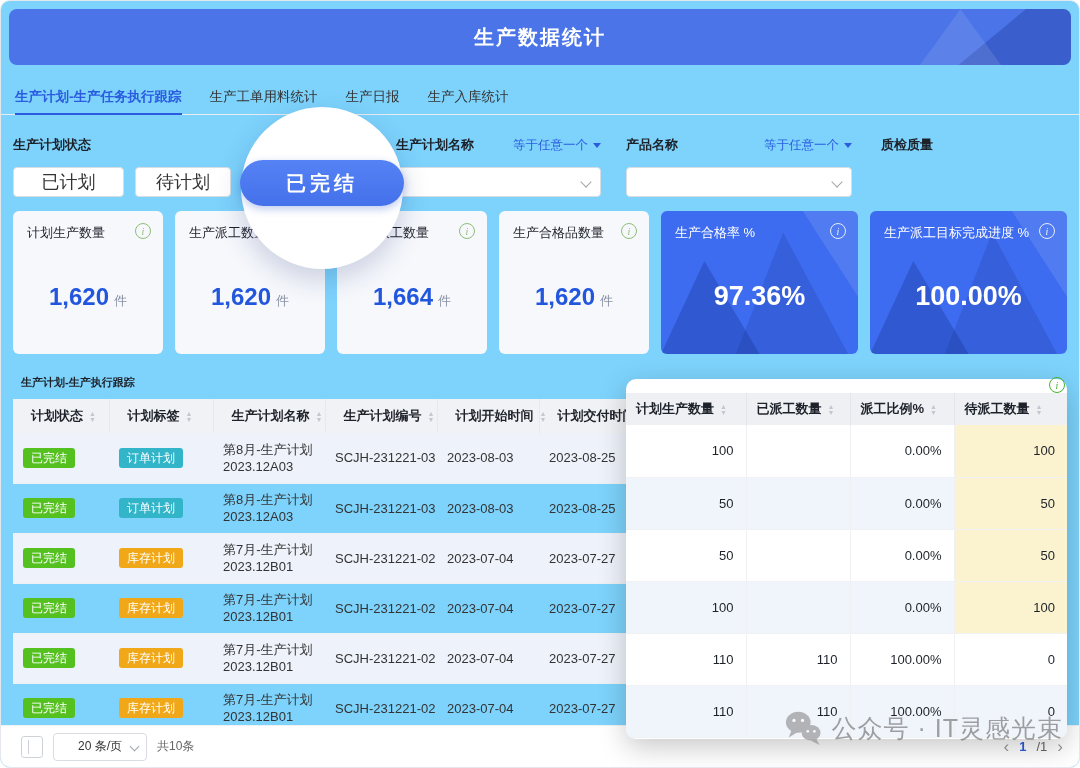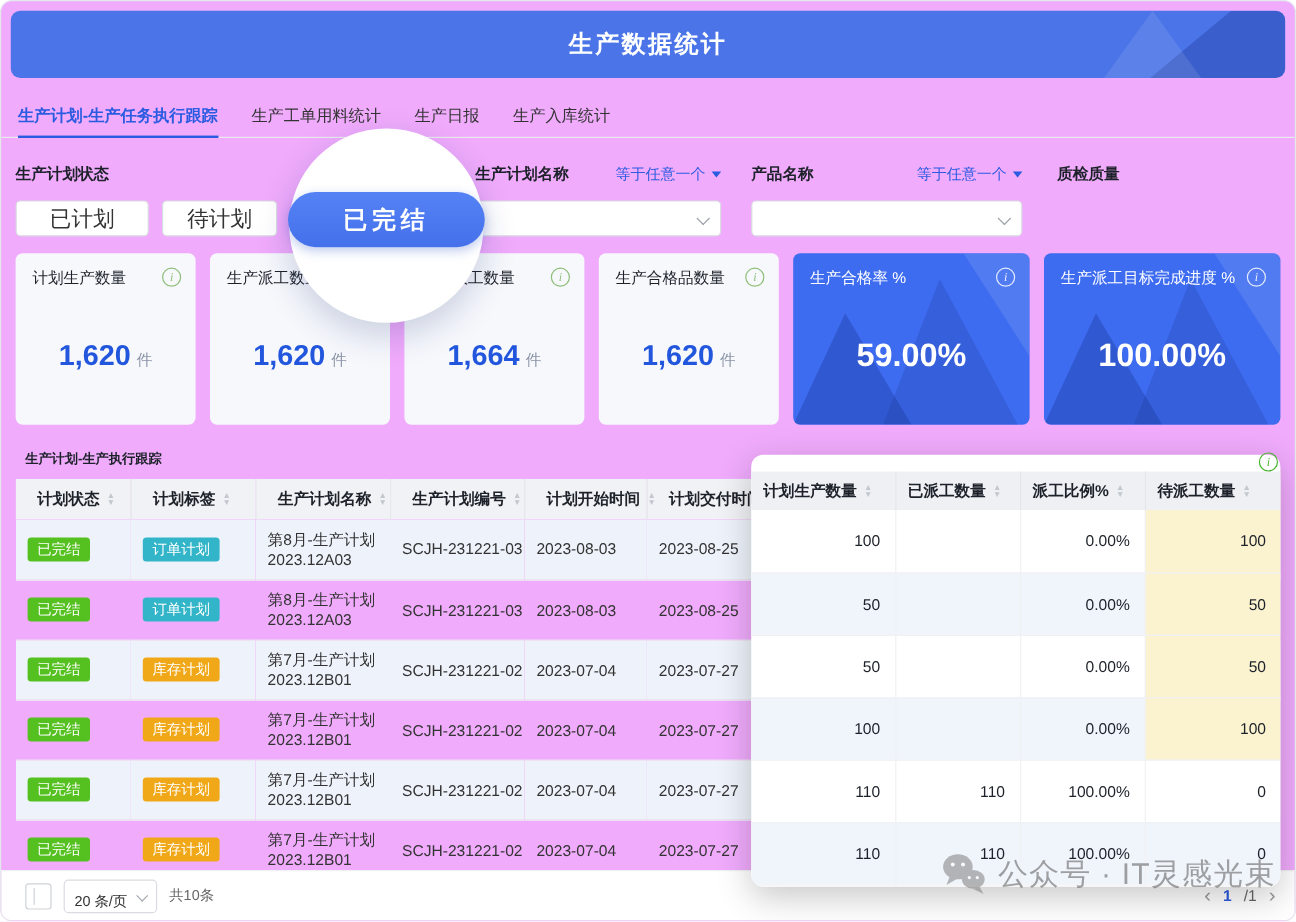--- a/index.html
+++ b/index.html
@@ -1,16 +1,16 @@
 <!DOCTYPE html>
 <html><head>
 <meta charset="utf-8">
 <style>
   html,body{margin:0;padding:0;background:#fff;}
-  .page{position:relative;width:1080px;height:768px;background:#f0abfc;border:1px solid #e4e7ec;border-radius:10px;overflow:hidden;
+  .page{position:relative;width:1080px;height:768px;background:#7dd3fc;border:1px solid #e4e7ec;border-radius:10px;overflow:hidden;
         font-family:"Liberation Sans","DejaVu Sans",sans-serif;box-sizing:border-box;}
 
   
   .app-header{position:absolute;left:8px;top:8px;right:8px;height:56px;border-radius:8px;background:#4a74e8;overflow:hidden;}
   .hdr-deco{position:absolute;top:0;bottom:0;pointer-events:none;}
   .hdr-deco.d1{right:0;width:150px;background:rgba(18,40,130,0.28);clip-path:polygon(100% 0,100% 100%,25% 100%,70% 0);}
   .hdr-deco.d2{right:70px;width:90px;background:rgba(255,255,255,0.10);clip-path:polygon(55% 0,100% 100%,10% 100%);}
   .hdr-title{margin:0;line-height:56px;text-align:center;font-size:20px;font-weight:700;color:#fff;letter-spacing:2px;}
 
   
@@ -90,22 +90,22 @@
   .ogrid td:last-child{border-right:none;}
   .ogrid tbody tr:nth-child(even){background:#f0f4fb;}
   .ogrid td.hl{background:#fbf3cf;}
 
   
   .footer{position:absolute;left:0;right:0;bottom:0;height:42px;background:#fff;border-top:1px solid #f0f1f3;z-index:20;
           display:flex;align-items:center;justify-content:space-between;padding:0 16px 0 20px;box-sizing:border-box;}
   .foot-left{display:flex;align-items:center;gap:10px;}
   .col-icon{width:20px;height:20px;border:1px solid #cfd3d8;border-radius:3px;position:relative;cursor:pointer;}
   .col-icon::before{content:"";position:absolute;left:6px;top:3px;bottom:3px;border-left:1px solid #cfd3d8;}
-  .psize{height:26px;border:1px solid #d9dce1;border-radius:4px;font-size:12px;color:#333;display:flex;align-items:flex-end;
-         padding:0 24px 0 8px;position:relative;cursor:pointer;white-space:nowrap;}
+  .psize{height:26px;border:1px solid #d9dce1;border-radius:4px;font-size:12px;color:#333;display:flex;align-items:center;
+         padding:0 24px 0 24px;position:relative;cursor:pointer;white-space:nowrap;}
   .psize .chevron{right:8px;top:9px;width:6px;height:6px;}
   .ptotal{font-size:12px;color:#666;}
   .foot-right{display:flex;align-items:center;gap:10px;font-size:13px;color:#666;}
   .pg-prev::before{content:"‹";font-size:17px;color:#999;cursor:pointer;}
   .pg-next::before{content:"›";font-size:17px;color:#999;cursor:pointer;}
   .pg-num{color:#2a5be0;font-weight:700;cursor:pointer;}
   .pg-of{color:#666;}
 
   
   .spot-circle{position:absolute;left:240px;top:106px;width:162px;height:162px;border-radius:50%;background:#fff;
@@ -197,21 +197,21 @@
       <span class="card-label">生产合格品数量</span>
       <span class="info-icon"></span>
       <div class="card-value"><span class="num-big">1,620</span><span class="unit">件</span></div>
     </div>
     <div class="card blue">
       <div class="deco deco-a"></div>
       <div class="deco deco-b"></div>
       <div class="deco deco-c"></div>
       <span class="card-label">生产合格率 %</span>
       <span class="info-icon"></span>
-      <div class="card-value white"><span class="num-white">59.00%</span></div>
+      <div class="card-value white"><span class="num-white">97.36%</span></div>
     </div>
     <div class="card blue">
       <div class="deco deco-a"></div>
       <div class="deco deco-b"></div>
       <div class="deco deco-c"></div>
       <span class="card-label">生产派工目标完成进度 %</span>
       <span class="info-icon"></span>
       <div class="card-value white"><span class="num-white">100.00%</span></div>
     </div>
   </div>

